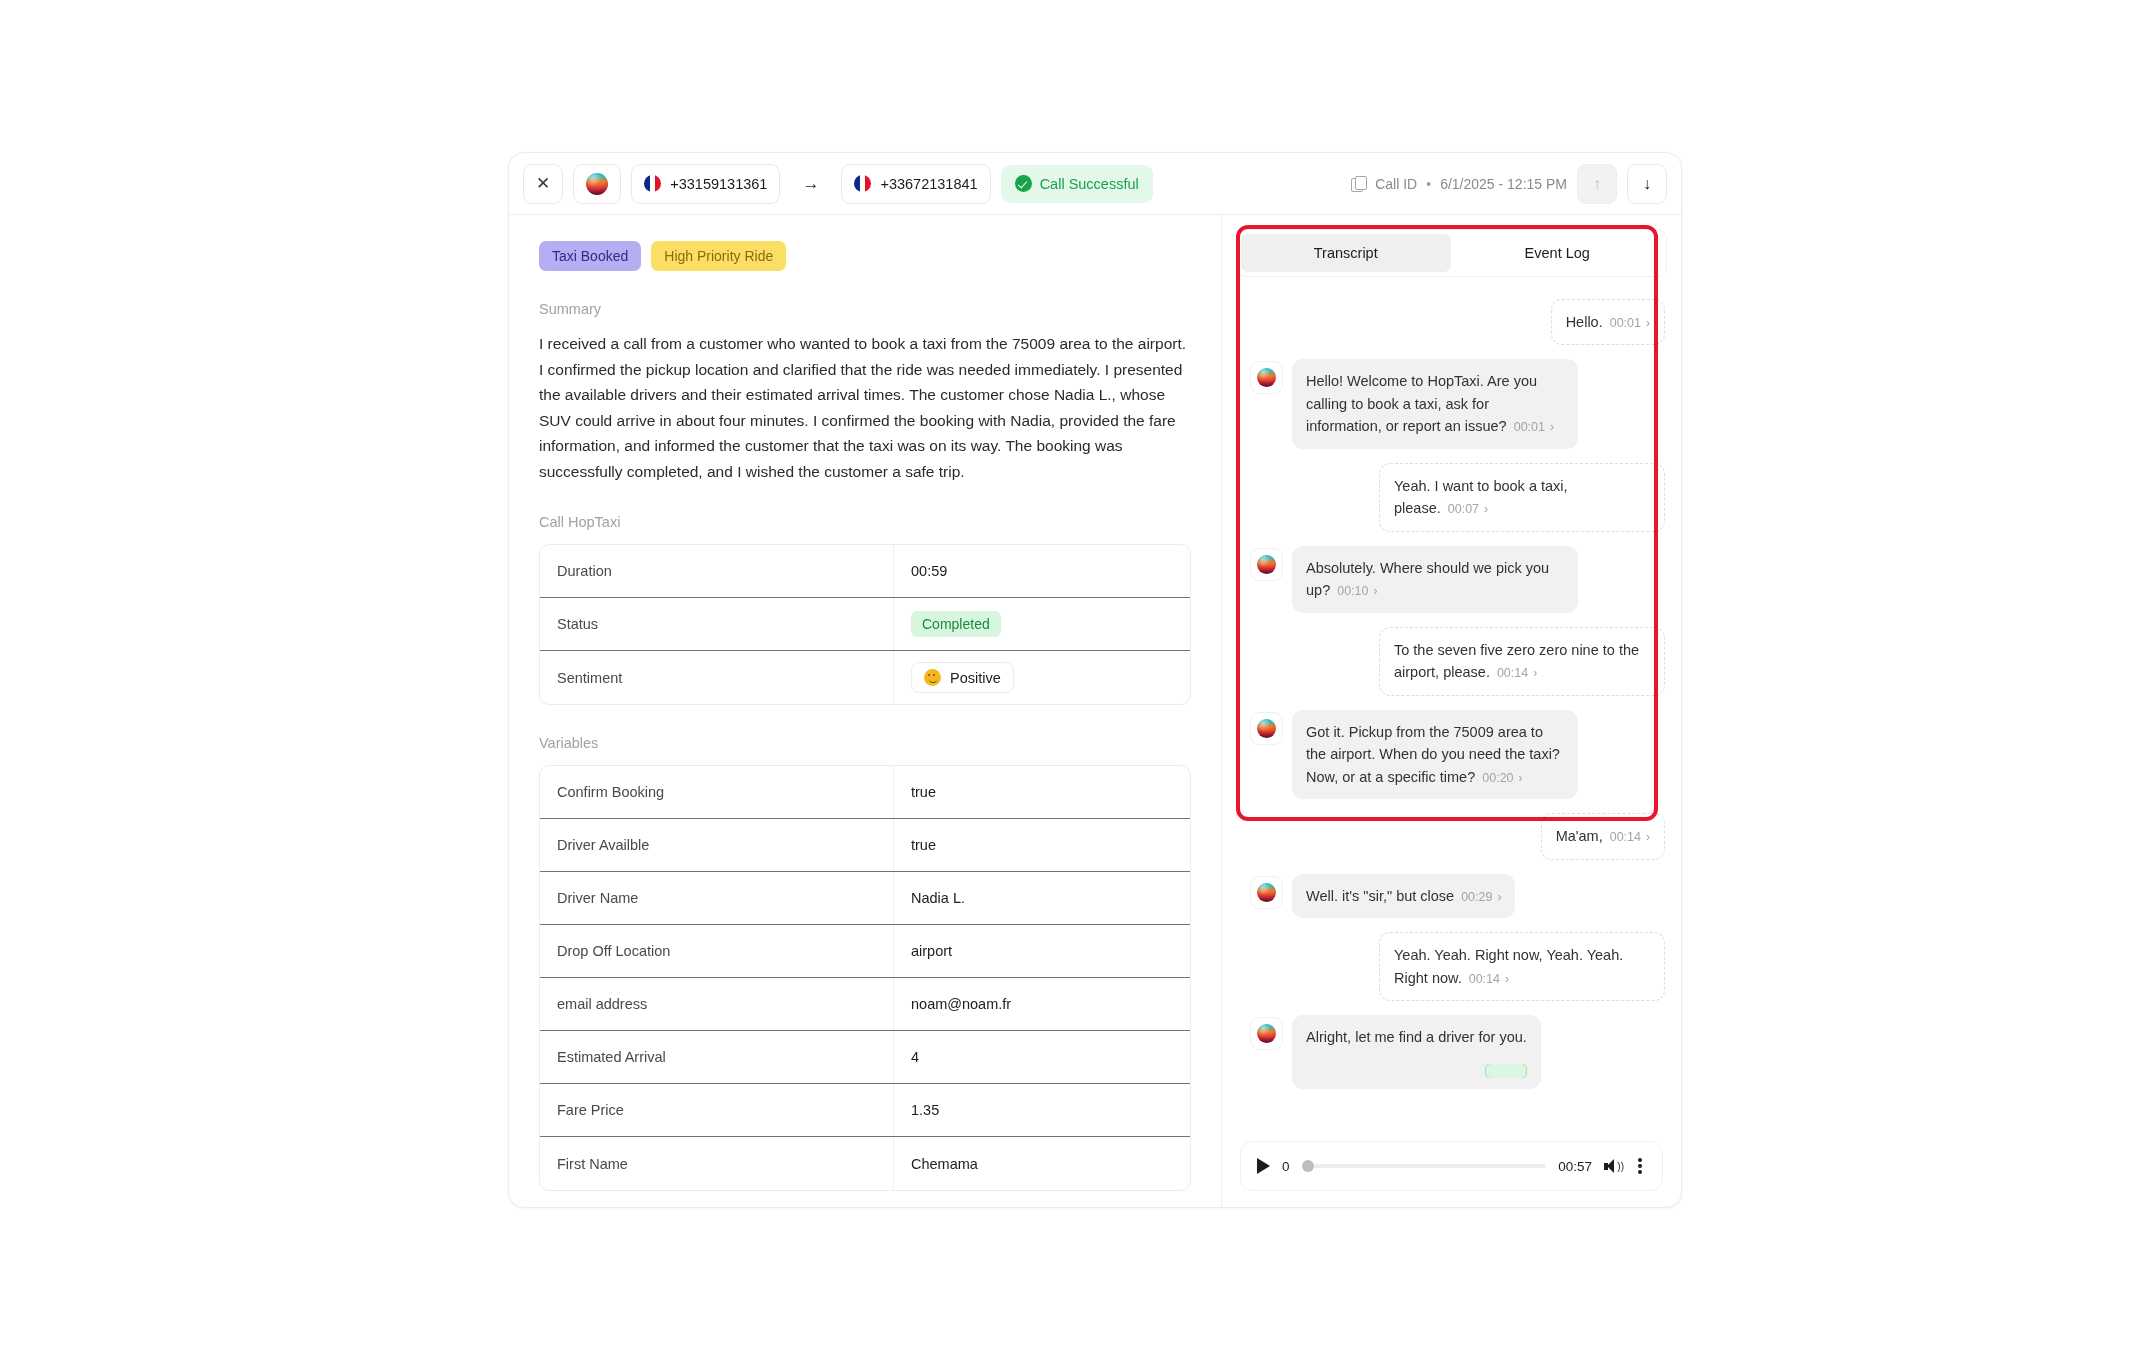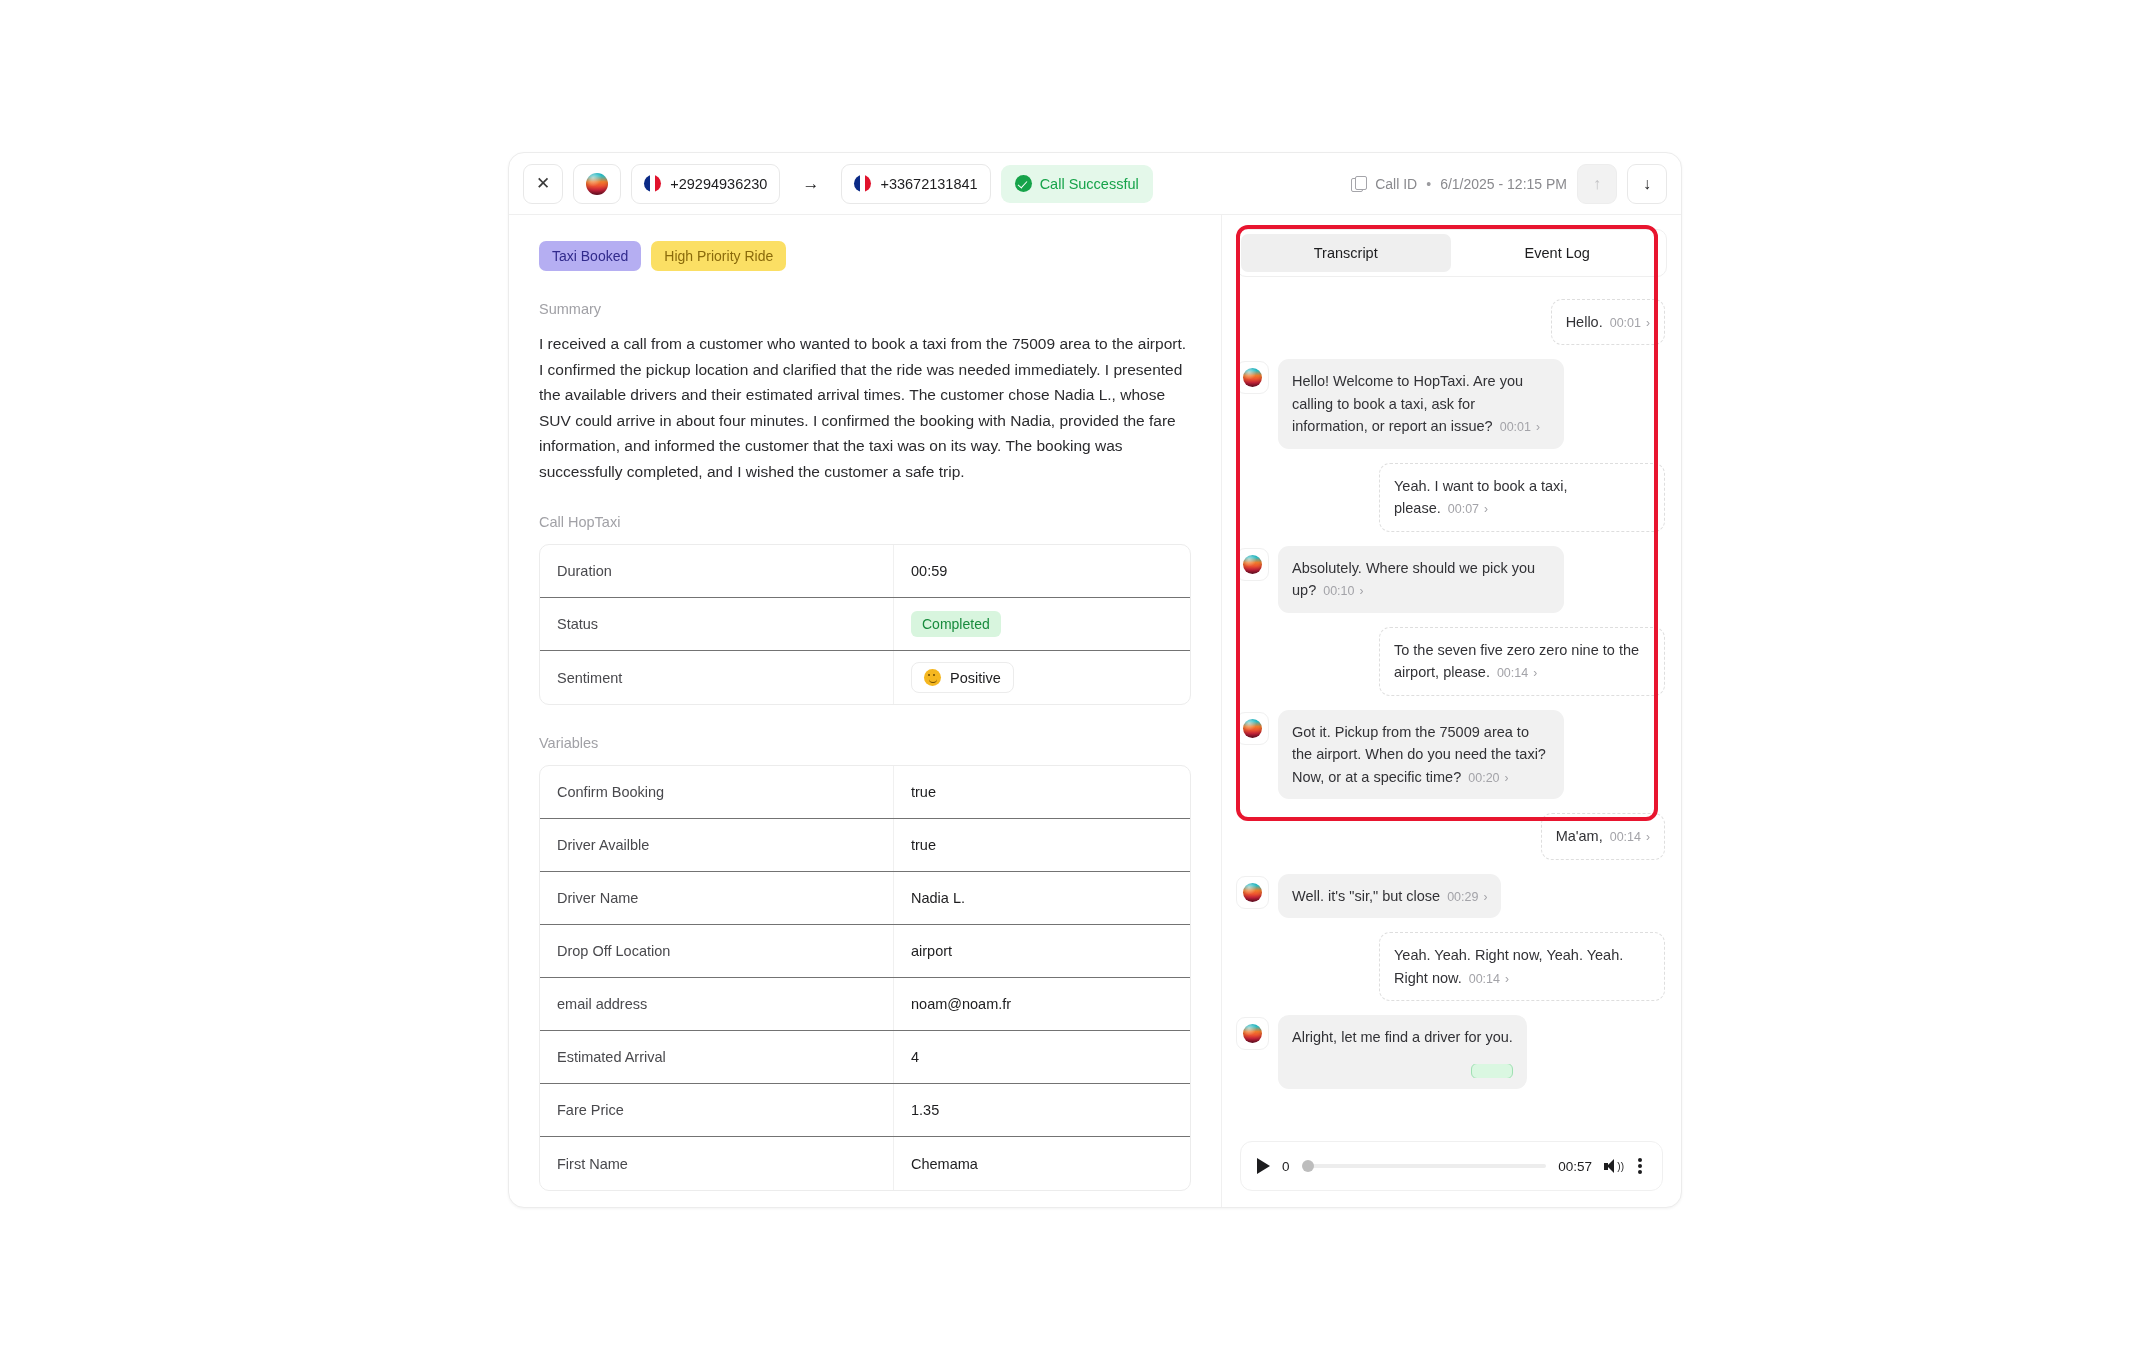--- a/index.html
+++ b/index.html
@@ -198,21 +198,21 @@
     display:flex; border:1px solid #efefef; border-radius:10px;
     background:#fff; padding:4px; gap:2px; margin-bottom: 22px;
   }
   .tab {
     flex:1; text-align:center; padding: 11px 0;
     font-size:14.5px; border-radius:7px; color:#1d1d1f; cursor:pointer;
   }
   .tab.active { background:#efefef; }
 
   .msgs { flex:1; overflow:hidden; padding-right:2px; }
-  .msg { display:flex; margin-bottom: 14px; }
+  .msg { display:flex; margin-bottom: 14px; padding-left: 14px; }
   .msg.user { justify-content: flex-end; }
   .msg.bot { justify-content: flex-start; gap: 9px; align-items: flex-start; }
   .avatar-box {
     width: 33px; height: 33px; border:1px solid #f0f0f0; border-radius:9px;
     background:#fff; display:flex; align-items:center; justify-content:center;
     flex:none; margin-top: 2px;
   }
   .bub {
     border-radius: 11px; padding: 11px 14px;
     font-size: 14.5px; line-height: 1.55; color:#323236;
@@ -277,21 +277,21 @@
 
     <div class="header">
       <div class="hbtn">
         <span class="x-icon">✕</span>
       </div>
       <div class="hbtn">
         <span class="orb"></span>
       </div>
       <div class="hbtn">
         <span class="flag"></span>
-        <span>+29294936230</span>
+        <span>+33159131361</span>
       </div>
       <div class="hbtn plain">
         <span class="arrow-icon">→</span>
       </div>
       <div class="hbtn">
         <span class="flag"></span>
         <span>+33672131841</span>
       </div>
       <div class="status-pill">
         <span class="check-circle"></span>

